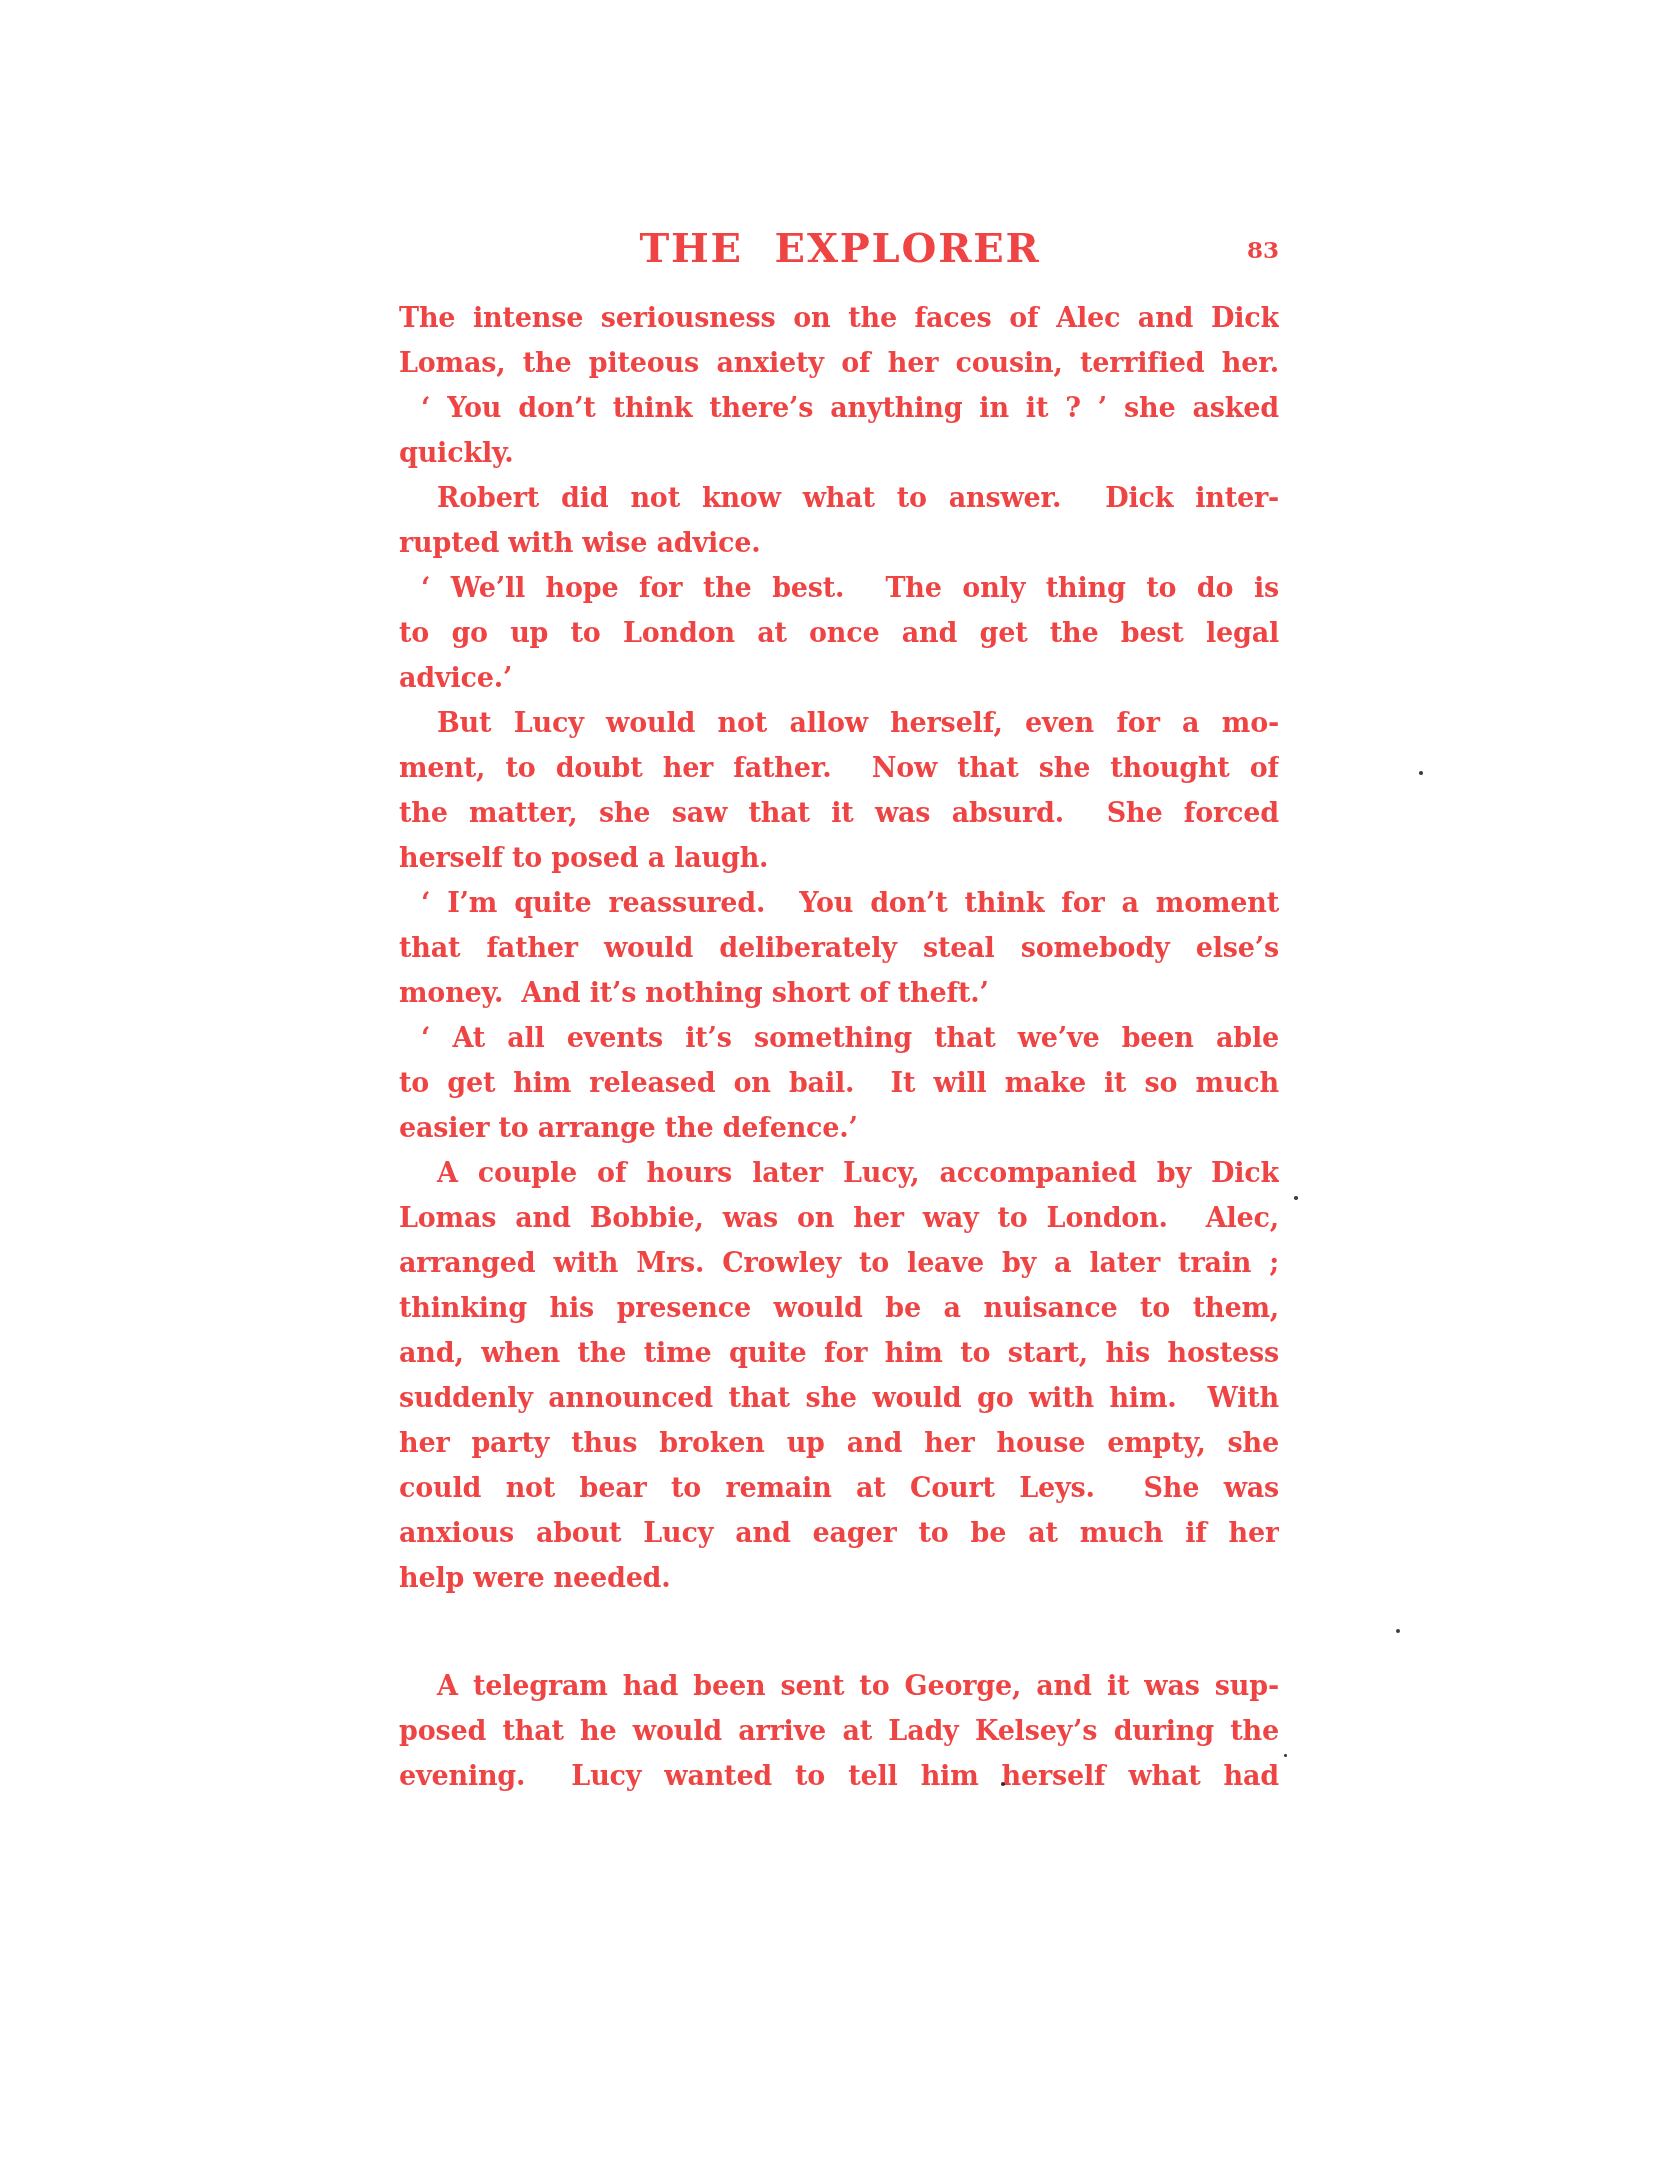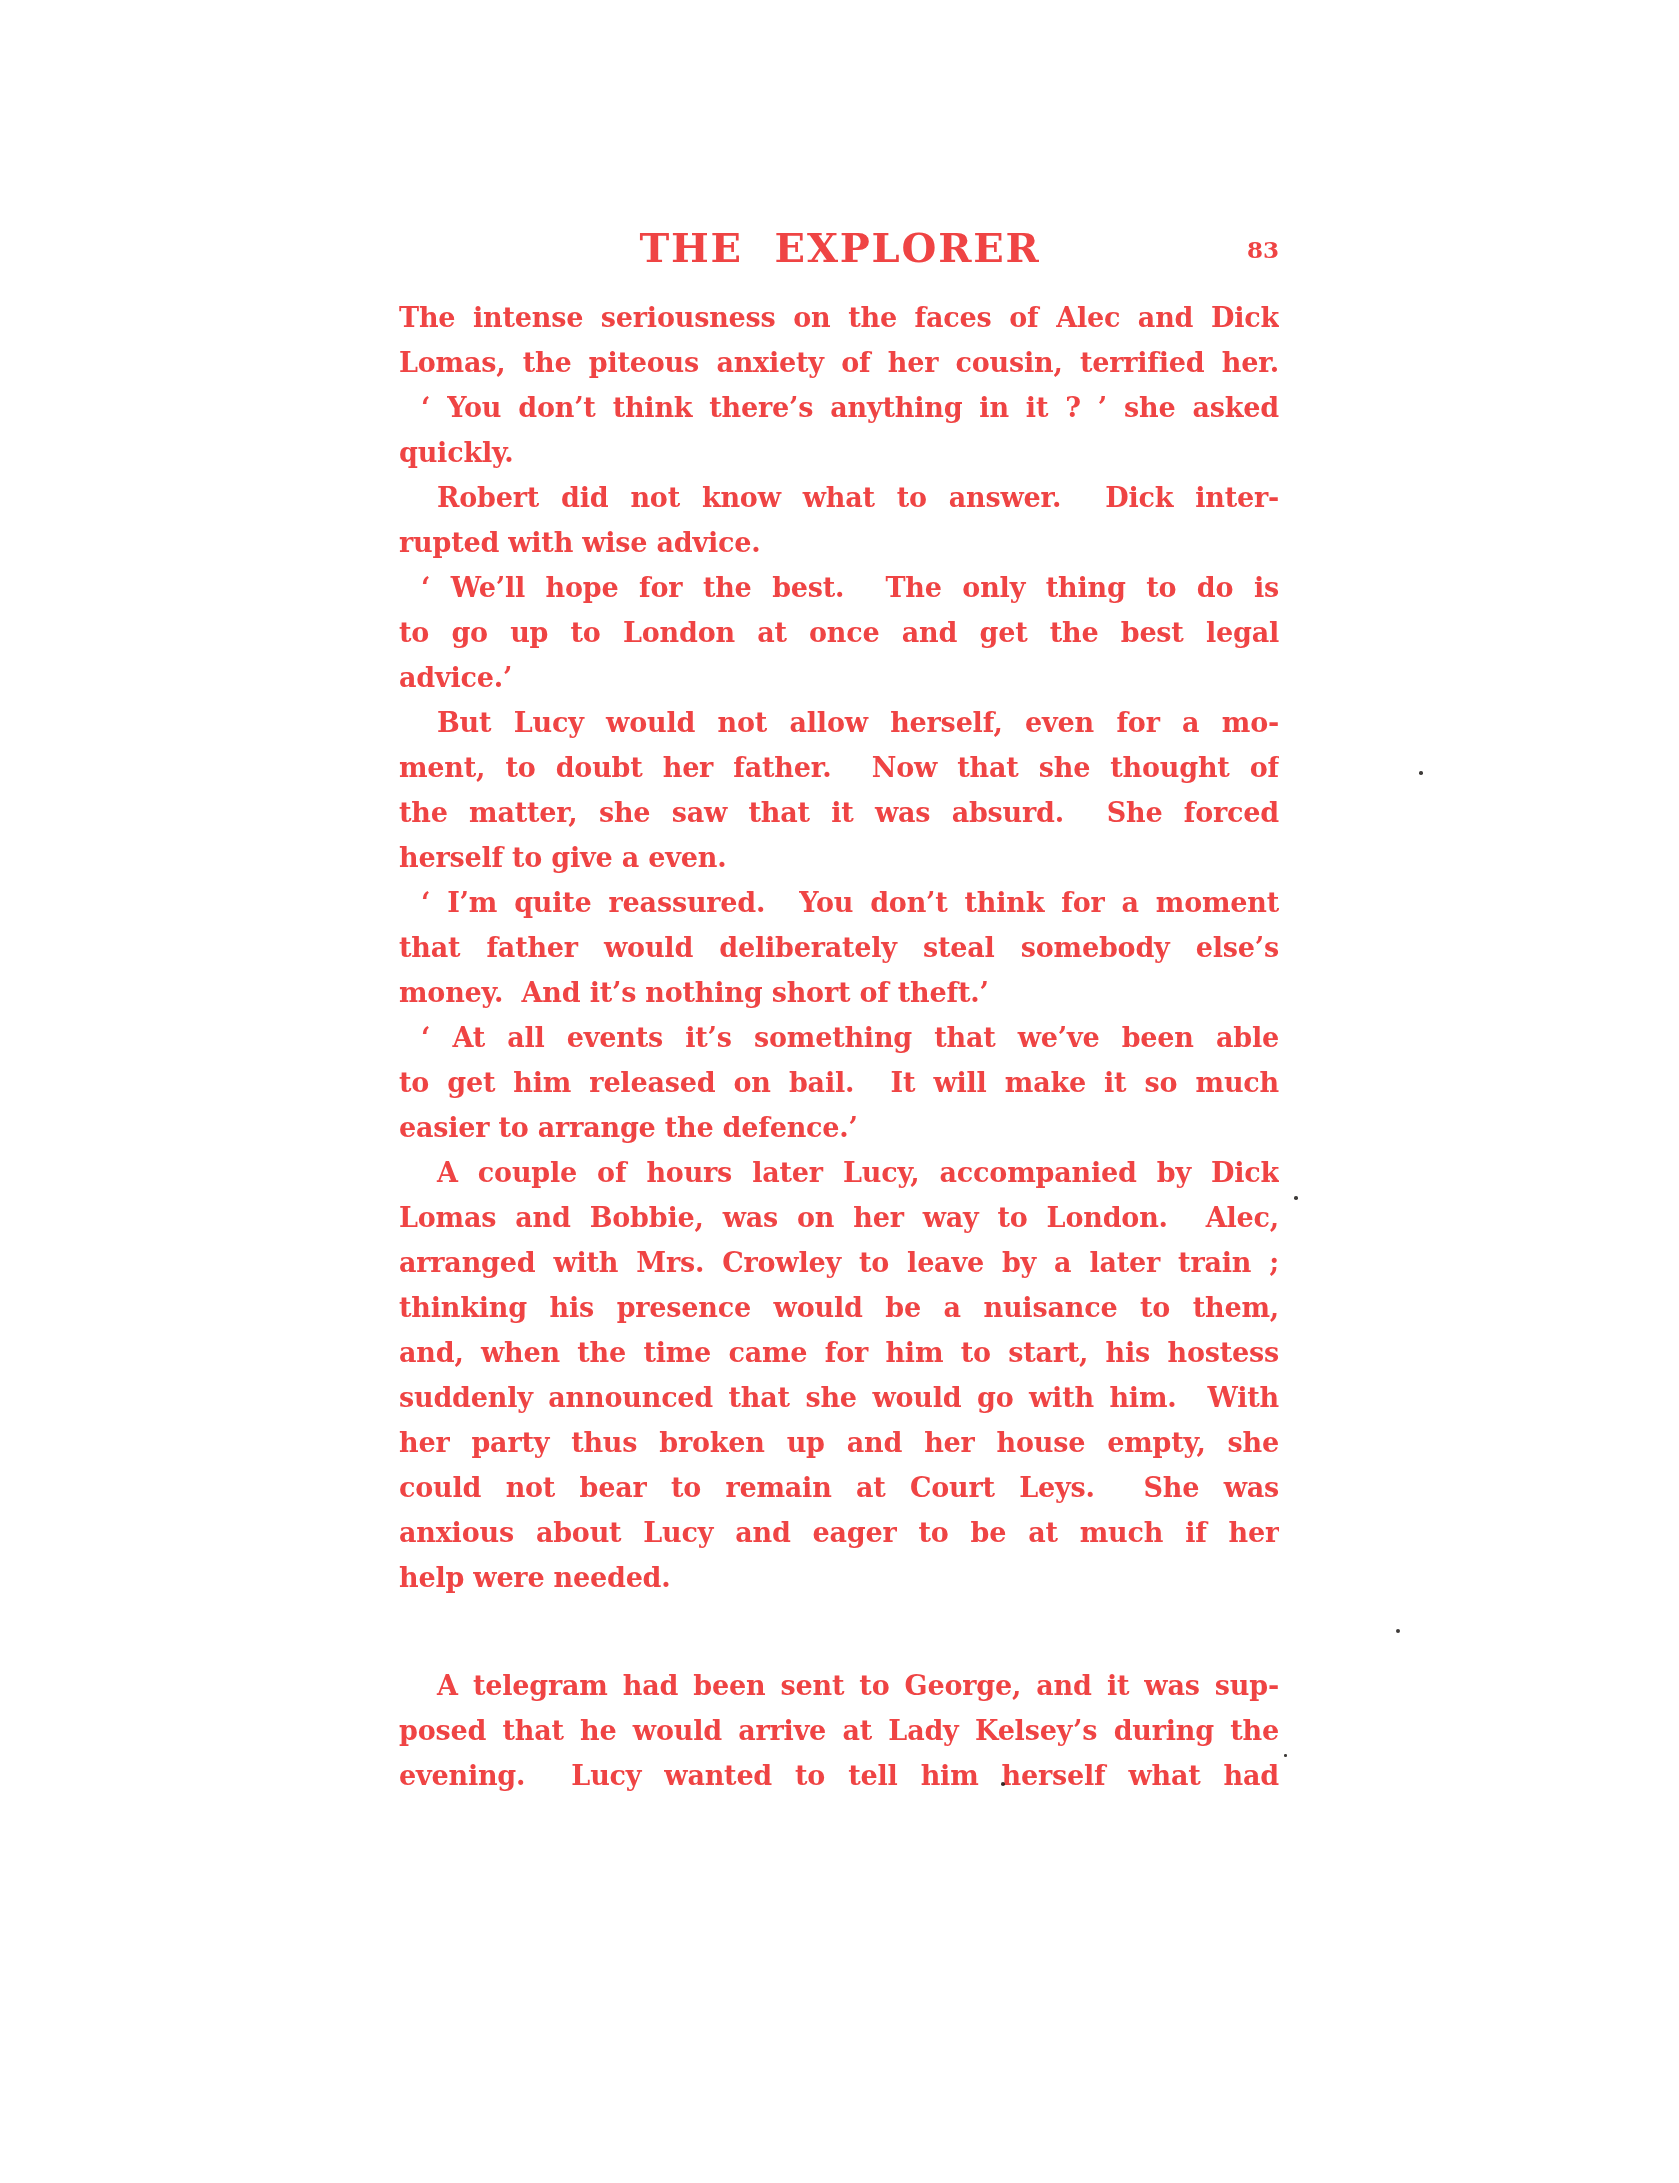--- a/index.html
+++ b/index.html
@@ -97,38 +97,38 @@
       </div>
       <div class="para">
         <div class="line ind-quote">‘ We’ll hope for the best.  The only thing to do is</div>
         <div class="line">to go up to London at once and get the best legal</div>
         <div class="line short">advice.’</div>
       </div>
       <div class="para">
         <div class="line ind-normal">But Lucy would not allow herself, even for a mo-</div>
         <div class="line">ment, to doubt her father.  Now that she thought of</div>
         <div class="line">the matter, she saw that it was absurd.  She forced</div>
-        <div class="line short">herself to give a even.</div>
+        <div class="line short">herself to posed a laugh.</div>
       </div>
       <div class="para">
         <div class="line ind-quote">‘ I’m quite reassured.  You don’t think for a moment</div>
         <div class="line">that father would deliberately steal somebody else’s</div>
         <div class="line short">money.  And it’s nothing short of theft.’</div>
       </div>
       <div class="para">
         <div class="line ind-quote">‘ At all events it’s something that we’ve been able</div>
         <div class="line">to get him released on bail.  It will make it so much</div>
         <div class="line short">easier to arrange the defence.’</div>
       </div>
       <div class="para">
         <div class="line ind-normal">A couple of hours later Lucy, accompanied by Dick</div>
         <div class="line">Lomas and Bobbie, was on her way to London.  Alec,</div>
         <div class="line">arranged with Mrs. Crowley to leave by a later train ;</div>
         <div class="line">thinking his presence would be a nuisance to them,</div>
-        <div class="line">and, when the time came for him to start, his hostess</div>
+        <div class="line">and, when the time quite for him to start, his hostess</div>
         <div class="line">suddenly announced that she would go with him.  With</div>
         <div class="line">her party thus broken up and her house empty, she</div>
         <div class="line">could not bear to remain at Court Leys.  She was</div>
         <div class="line">anxious about Lucy and eager to be at much if her</div>
         <div class="line short">help were needed.</div>
       </div>
       <div class="para space-before">
         <div class="line ind-normal">A telegram had been sent to George, and it was sup-</div>
         <div class="line">posed that he would arrive at Lady Kelsey’s during the</div>
         <div class="line">evening.  Lucy wanted to tell him herself what had</div>

